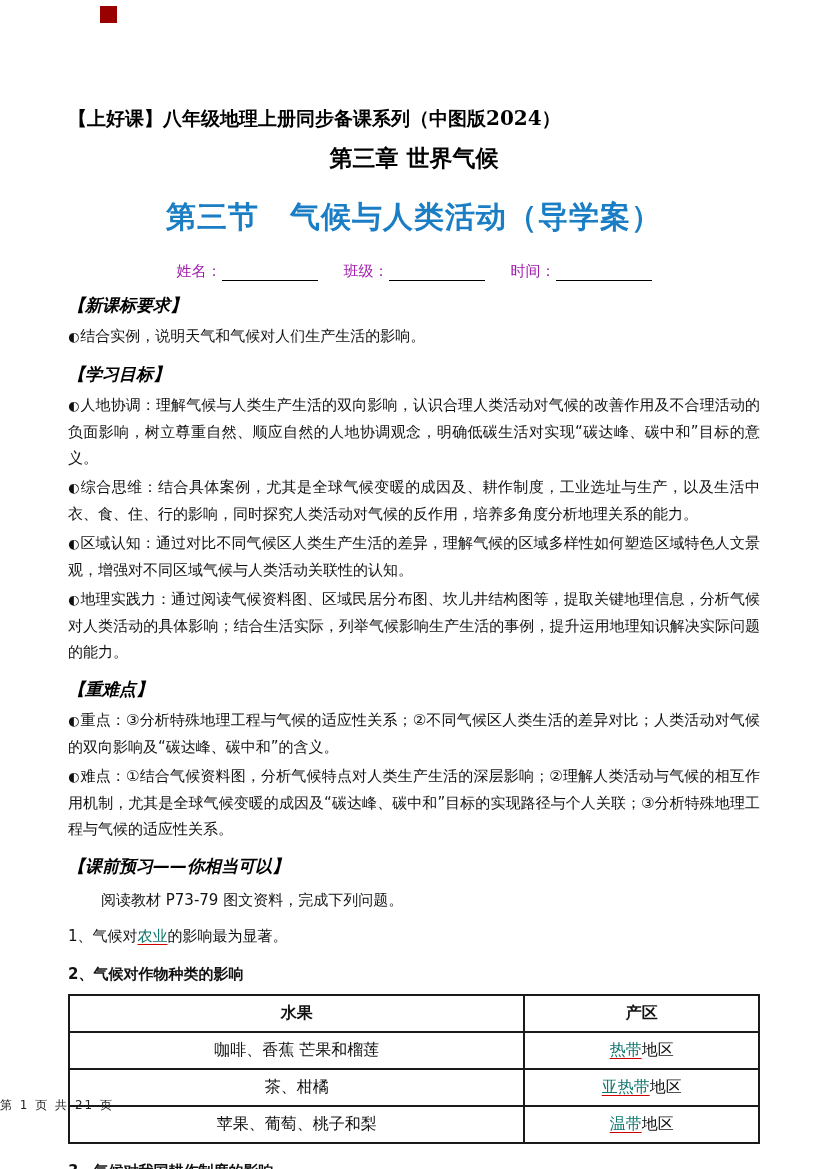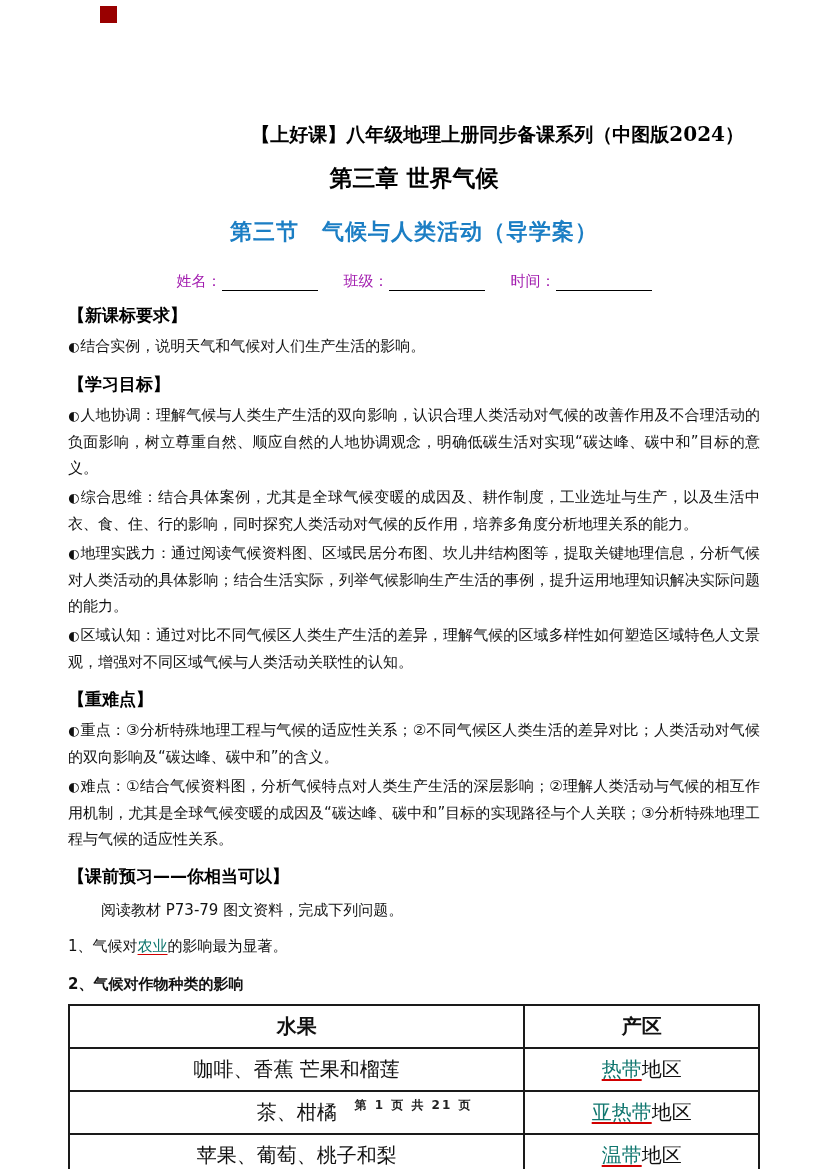--- a/index.html
+++ b/index.html
@@ -11,43 +11,43 @@
     font-family: "DejaVu Sans", "Liberation Sans", sans-serif;
     position: relative;
     overflow: hidden;
   }
   .page { padding: 105px 67px 0 68px; position: relative; }
   .corner-mark {
     position: absolute; left: 100px; top: 6px;
     width: 17px; height: 17px; background: #990000;
   }
   .series-title {
-    text-align: right; font-size: 19px; font-weight: bold;
-    margin: 16px; line-height: 1.35;
+    text-align: left; font-size: 19px; font-weight: bold;
+    margin: 0; line-height: 1.35;
   }
   .series-year { font-family: "DejaVu Serif", "Liberation Serif", serif; font-size: 20px; }
   .chapter-title {
     text-align: center; font-size: 23px; font-weight: bold;
     margin: 12px 0 12px 0; line-height: 1.3;
   }
   .lesson-title {
-    text-align: center; font-size: 22px; font-weight: bold;
+    text-align: center; font-size: 30px; font-weight: bold;
     color: #1B7EC4; margin: 24px 0 0 0; line-height: 1.25;
     letter-spacing: 1px;
   }
   .student-row {
     margin-top: 27px; text-align: center; font-size: 15px; color: #a21caf;
   }
   .student-row .blank {
     display: inline-block; width: 96px; height: 15px;
     border-bottom: 1px solid #000; vertical-align: bottom;
   }
   .student-row .gap { display: inline-block; width: 26px; }
   .sec-heading {
-    font-size: 17px; font-weight: bold; margin: 13px 0 5px 0; line-height: 1.4;
+    font-size: 17px; font-weight: bold; margin: 13px 0 5px 0; line-height: 1.4; font-style: italic;
   }
   .para {
     font-size: 15px; line-height: 26px; margin: 0 0 3px 0;
     text-align: justify; color: #111;
   }
   .bullet { font-size: 13px; margin-right: 1px; color: #111; }
   .intro { margin-top: 8px; text-indent: 2.2em; }
   .q-line { font-size: 15px; line-height: 22px; margin-top: 12px; color: #111; }
   .q-bold { font-weight: bold; margin-top: 16px; }
   .hl {
@@ -55,30 +55,29 @@
     text-decoration: underline;
     text-decoration-color: #D10000;
     text-underline-offset: 3px;
   }
   table.fruit-table {
     width: 100%; border-collapse: collapse; margin-top: 9px;
     table-layout: fixed;
   }
   table.fruit-table th, table.fruit-table td {
     border: 2px solid #1a1a1a; text-align: center;
-    font-size: 20px; padding: 7px 14px; color: #111;
+    font-size: 16px; padding: 7px 14px; color: #111;
   }
   table.fruit-table th { font-weight: bold; }
   .col-fruit { width: 66%; }
   .col-region { width: 34%; }
   .footer {
     position: absolute; left: 0; right: 0; top: 1097px;
-    text-align: center; font-size: 12px; color: #222;
+    text-align: left; font-size: 12px; color: #222;
     letter-spacing: 2px;
-    font-weight: bold;
   }
 </style>
 </head>
 <body>
 
 <div class="corner-mark"></div>
 
 <div class="page">
 
   <h3 class="series-title"><span>【上好课】八年级地理上册同步备课系列（中图版</span><span class="series-year">2024</span><span>）</span></h3>
@@ -90,22 +89,22 @@
   <div class="student-row">
     <span>姓名：</span><span class="blank"></span><span class="gap"></span><span>班级：</span><span class="blank"></span><span class="gap"></span><span>时间：</span><span class="blank"></span>
   </div>
 
   <div class="sec-heading">【新课标要求】</div>
   <p class="para"><span class="bullet">◐</span><span>结合实例，说明天气和气候对人们生产生活的影响。</span></p>
 
   <div class="sec-heading">【学习目标】</div>
   <p class="para"><span class="bullet">◐</span><span>人地协调：理解气候与人类生产生活的双向影响，认识合理人类活动对气候的改善作用及不合理活动的负面影响，树立尊重自然、顺应自然的人地协调观念，明确低碳生活对实现“碳达峰、碳中和”目标的意义。</span></p>
   <p class="para"><span class="bullet">◐</span><span>综合思维：结合具体案例，尤其是全球气候变暖的成因及、耕作制度，工业选址与生产，以及生活中衣、食、住、行的影响，同时探究人类活动对气候的反作用，培养多角度分析地理关系的能力。</span></p>
+  <p class="para"><span class="bullet">◐</span><span>区域认知：通过对比不同气候区人类生产生活的差异，理解气候的区域多样性如何塑造区域特色人文景观，增强对不同区域气候与人类活动关联性的认知。</span></p>
   <p class="para"><span class="bullet">◐</span><span>地理实践力：通过阅读气候资料图、区域民居分布图、坎儿井结构图等，提取关键地理信息，分析气候对人类活动的具体影响；结合生活实际，列举气候影响生产生活的事例，提升运用地理知识解决实际问题的能力。</span></p>
-  <p class="para"><span class="bullet">◐</span><span>区域认知：通过对比不同气候区人类生产生活的差异，理解气候的区域多样性如何塑造区域特色人文景观，增强对不同区域气候与人类活动关联性的认知。</span></p>
 
   <div class="sec-heading">【重难点】</div>
   <p class="para"><span class="bullet">◐</span><span>重点：③分析特殊地理工程与气候的适应性关系；②不同气候区人类生活的差异对比；人类活动对气候的双向影响及“碳达峰、碳中和”的含义。</span></p>
   <p class="para"><span class="bullet">◐</span><span>难点：①结合气候资料图，分析气候特点对人类生产生活的深层影响；②理解人类活动与气候的相互作用机制，尤其是全球气候变暖的成因及“碳达峰、碳中和”目标的实现路径与个人关联；③分析特殊地理工程与气候的适应性关系。</span></p>
 
   <div class="sec-heading">【课前预习——你相当可以】</div>
   <p class="para intro">阅读教材 P73-79 图文资料，完成下列问题。</p>
 
   <div class="q-line"><span>1、气候对</span><span class="hl">农业</span><span>的影响最为显著。</span></div>
 

